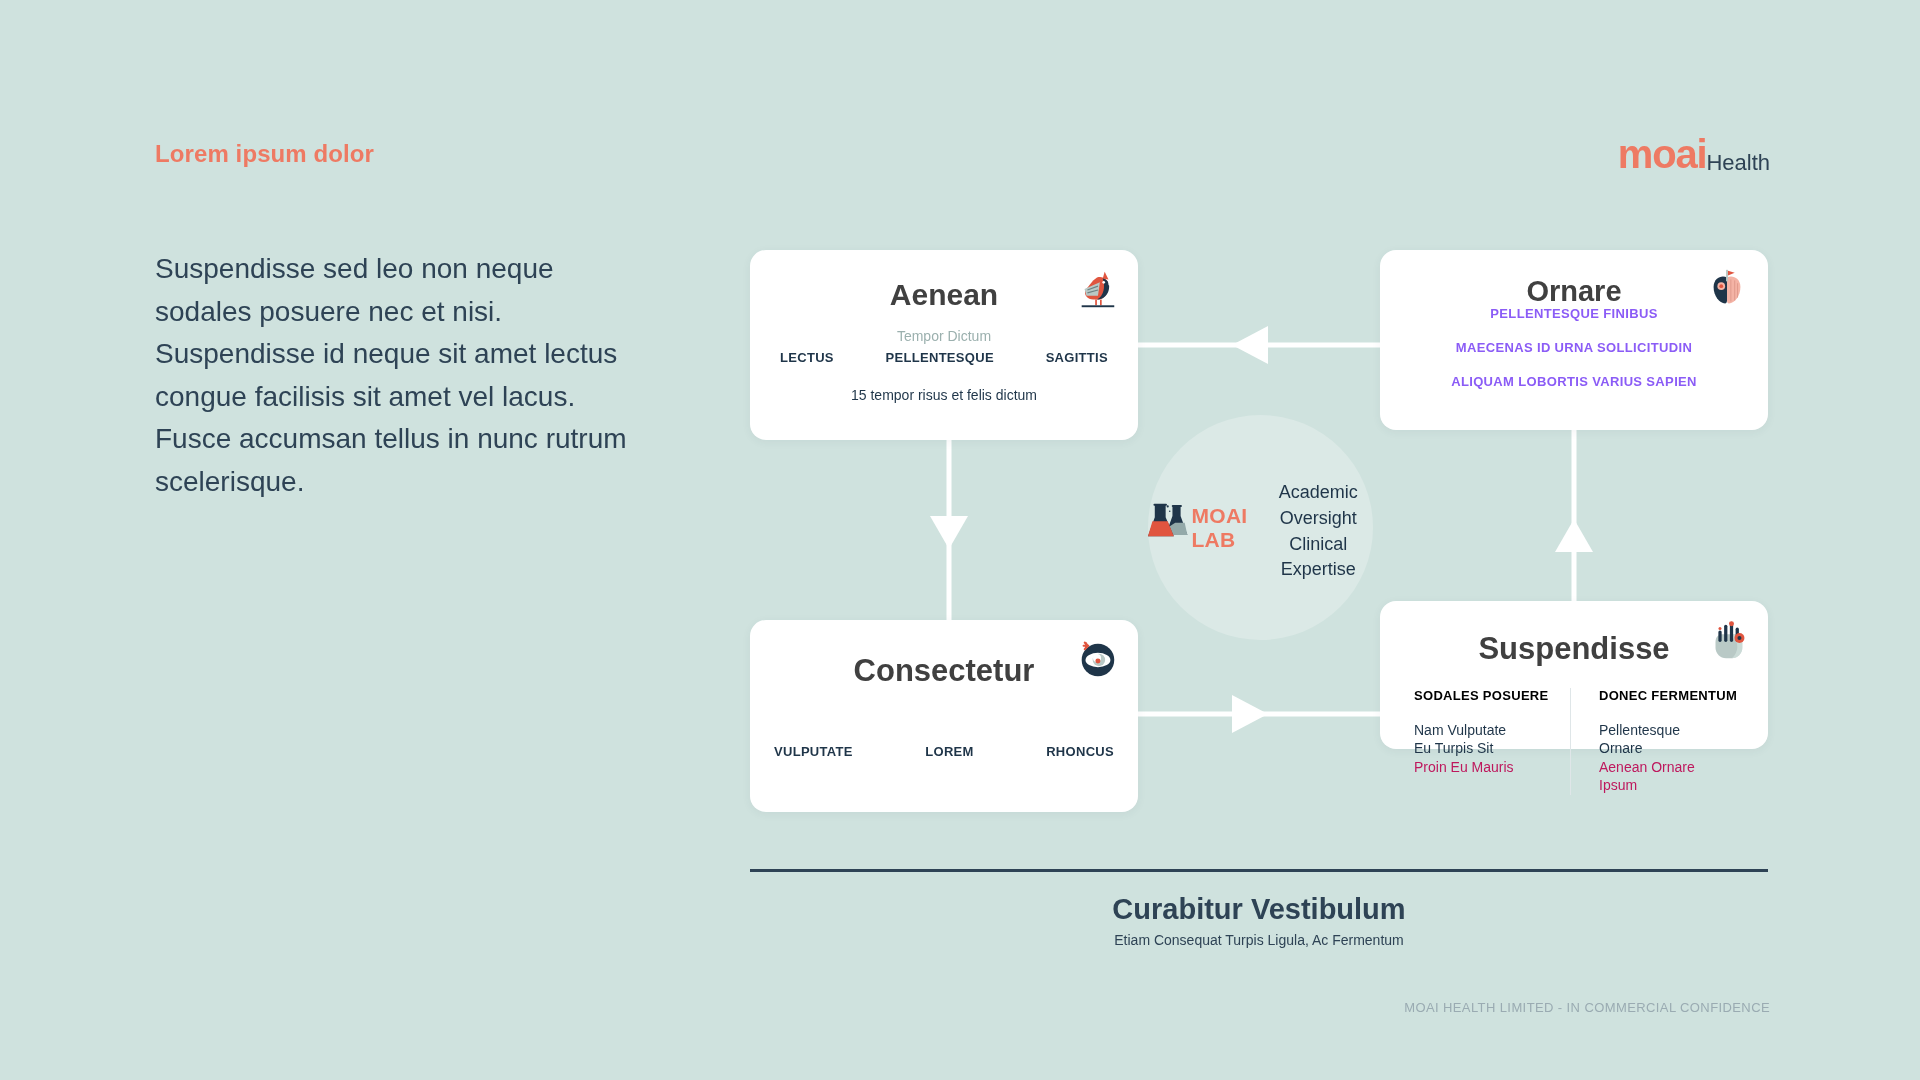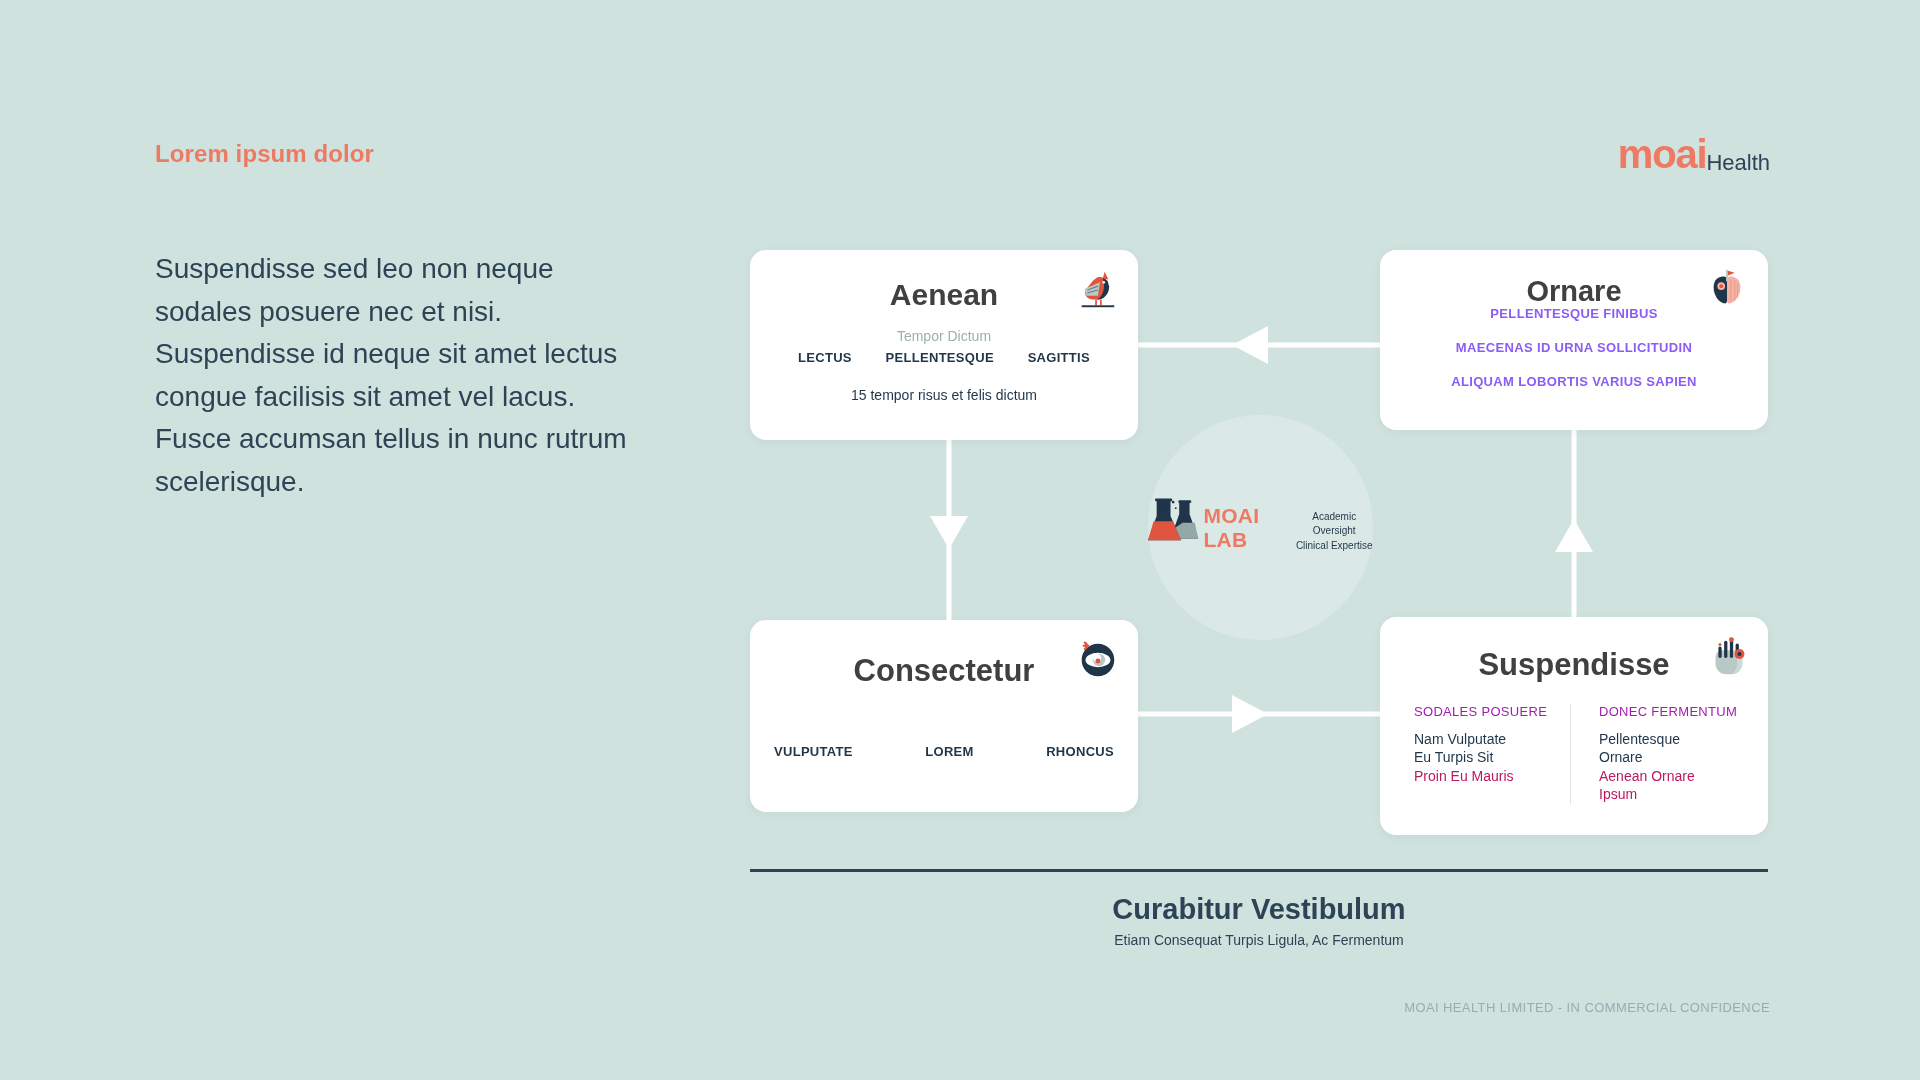--- a/index.html
+++ b/index.html
@@ -36,36 +36,36 @@
   .diagram { position:absolute; left:0; top:0; width:1920px; height:1080px; }
 
   
   .card {
     position:absolute; background:#ffffff; border-radius:16px;
     box-shadow:0 2px 10px rgba(46,67,85,0.06);
   }
   .card-aenean      { left:750px;  top:250px; width:388px; height:190px; }
   .card-ornare      { left:1380px; top:250px; width:388px; height:180px; }
   .card-consectetur { left:750px;  top:620px; width:388px; height:192px; }
-  .card-suspendisse { left:1380px; top:617px; width:388px; height:218px; }
+  .card-suspendisse { left:1380px; top:601px; width:388px; height:148px; }
 
   .card-title {
     text-align:center; color:#404040; font-weight:700; line-height:1;
   }
   .card-aenean .card-title      { font-size:30px; margin-top:30px; }
   .card-ornare .card-title      { font-size:29px; margin-top:27px; }
   .card-consectetur .card-title { font-size:31px; margin-top:35px; }
   .card-suspendisse .card-title { font-size:31px; margin-top:32px; }
 
   .card-sub {
     text-align:center; font-size:14px; color:#9bb0ae; margin-top:18px; font-weight:400;
   }
   .tag-row {
     display:flex; justify-content:space-between;
-    padding:0 48px; margin-top:6px;
+    padding:0 30px; margin-top:6px;
   }
   .tag {
     font-size:13px; font-weight:700; color:#1f3549; letter-spacing:0.3px;
   }
   .card-note {
     text-align:center; font-size:14px; color:#1f3549; margin-top:22px; font-weight:400;
   }
 
   .stack-line {
     text-align:center; font-size:13px; font-weight:700;
@@ -77,41 +77,41 @@
   .tag-row-consectetur {
     display:flex; justify-content:space-between;
     padding:0 24px; margin-top:58px;
   }
 
   
   .cols { display:flex; margin-top:24px; padding:0 0 0 34px; }
   .col { width:146px; }
   .col.right { padding-left:28px; border-left:1px solid #dfe6e8; margin-left:10px; }
   .col-head {
-    font-size:13px; font-weight:400; color:#a21caf; letter-spacing:0.3px;
-    margin-bottom:11px; white-space:nowrap;
+    font-size:13px; font-weight:700; color:#000000; letter-spacing:0.3px;
+    margin-bottom:18px; white-space:nowrap;
   }
   .col-item { font-size:14px; color:#1f3549; line-height:1.32; }
   .col-item.muted { color:#be185d; }
 
   
   .card-icon { position:absolute; top:16px; right:18px; width:46px; height:46px; }
 
   
   .hub {
     position:absolute; left:1148px; top:415px; width:225px; height:225px;
     border-radius:50%; background:#dbe9e6;
     display:flex; flex-direction:row; align-items:center; justify-content:center;
   }
   .hub-icon { width:64px; height:58px; margin-bottom:12px; }
   .hub-title {
     font-size:21px; font-weight:700; color:#ee7a63; letter-spacing:0.3px;
   }
   .hub-sub {
-    margin-top:8px; font-size:10px; color:#1f3549; text-align:center; line-height:1.42;
+    margin-top:8px; font-size:18px; color:#1f3549; text-align:center; line-height:1.42;
   }
 
   
   .rule {
     position:absolute; left:750px; top:869px; width:1018px; height:3px; background:#2e4355;
   }
   .footer-title {
     position:absolute; left:750px; top:893px; width:1018px; text-align:center;
     font-size:29px; font-weight:600; color:#2e4355;
   }

